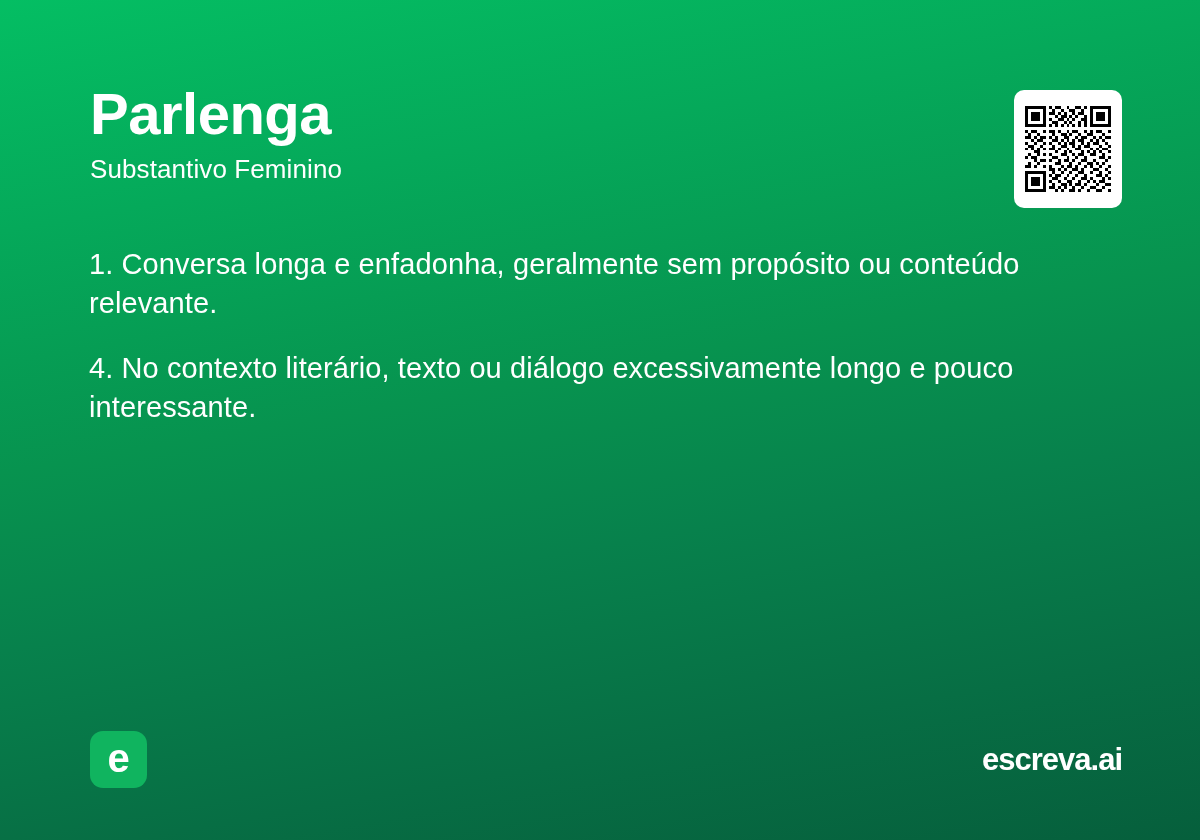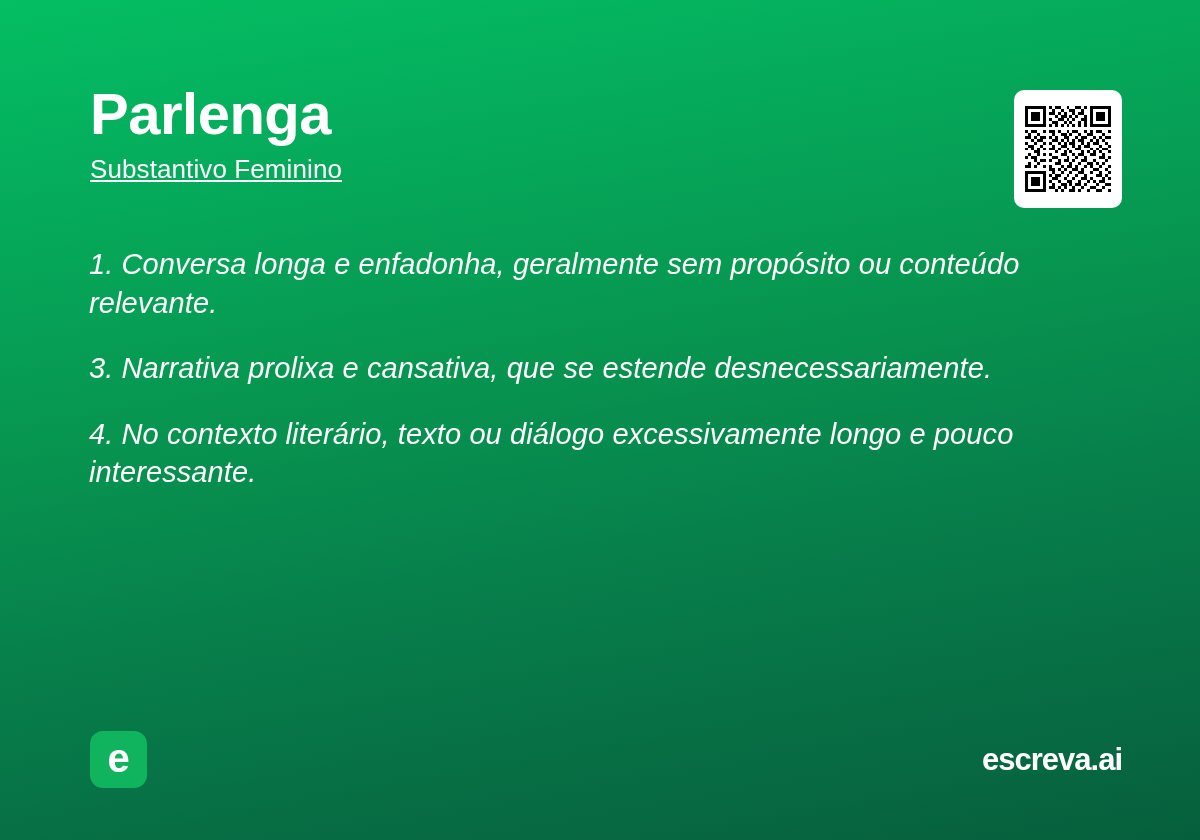--- a/index.html
+++ b/index.html
@@ -50,21 +50,20 @@
   }
 
   #word-class {
     margin-top: 11px;
     font-size: 26px;
     font-weight: 400;
     color: #ffffff;
     letter-spacing: 0.1px;
     line-height: 1.15;
     white-space: nowrap;
-    text-decoration: underline;
   }
 
   
   #qr-block {
     position: absolute;
     right: 78px;
     top: 90px;
     width: 108px;
     height: 118px;
     background: #ffffff;
@@ -83,21 +82,20 @@
     width: 1022px;
   }
 
   .definition {
     font-size: 29px;
     font-weight: 400;
     color: #ffffff;
     line-height: 1.33;
     letter-spacing: 0.1px;
     margin-bottom: 27px;
-    font-style: italic;
   }
   .definition:last-child { margin-bottom: 13px; }
 
   
   #footer {
     position: absolute;
     left: 90px;
     right: 78px;
     bottom: 52px;
     height: 58px;
@@ -385,21 +383,20 @@
           <rect x="18" y="28" width="1" height="1"></rect>
         <rect x="21" y="28" width="1" height="1"></rect>
           <rect x="24" y="28" width="2" height="1"></rect>
         <rect x="28" y="28" width="1" height="1"></rect>
       </g>
     </svg>
   </div>
 
   <div id="definitions">
     <p class="definition">1. Conversa longa e enfadonha, geralmente sem propósito ou conteúdo relevante.</p>
-    <p class="definition">3. Narrativa prolixa e cansativa, que se estende desnecessariamente.</p>
     <p class="definition">4. No contexto literário, texto ou diálogo excessivamente longo e pouco interessante.</p>
   </div>
 
   <div id="footer">
     <div id="brand-mark">
       <span id="brand-mark-letter">e</span>
     </div>
     <div id="brand-wordmark">escreva.ai</div>
   </div>
 

